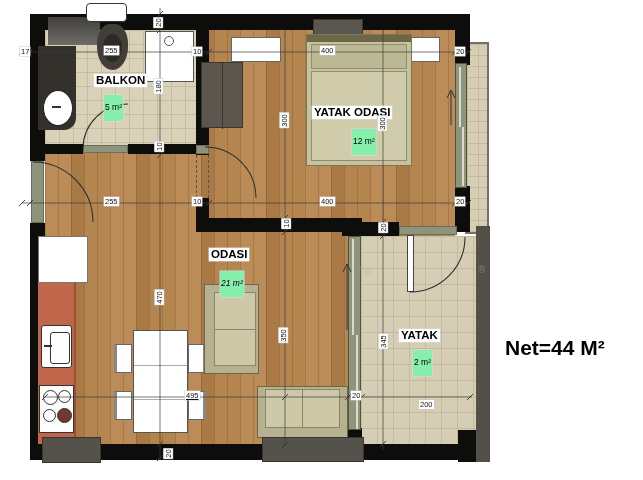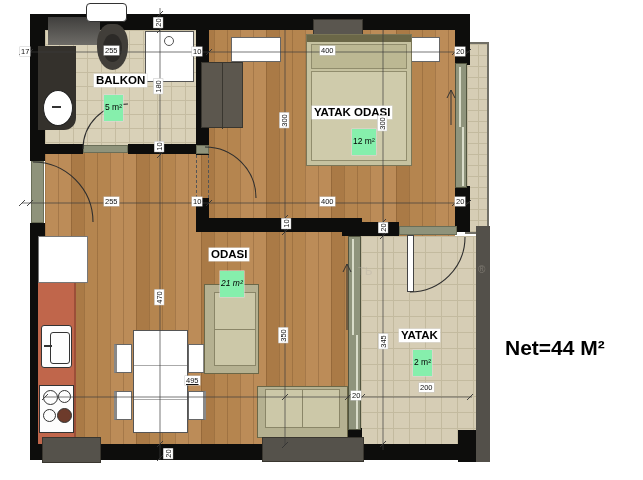--- a/index.html
+++ b/index.html
@@ -199,23 +199,23 @@
 
   <div class="dim" style="left:20px;top:47px;">17</div>
   <div class="dim" style="left:104px;top:46px;">255</div>
   <div class="dim" style="left:192px;top:47px;">10</div>
   <div class="dim" style="left:320px;top:46px;">400</div>
   <div class="dim" style="left:455px;top:47px;">20</div>
   <div class="dim" style="left:104px;top:197px;">255</div>
   <div class="dim" style="left:192px;top:197px;">10</div>
   <div class="dim" style="left:320px;top:197px;">400</div>
   <div class="dim" style="left:455px;top:197px;">20</div>
-  <div class="dim" style="left:185px;top:376px;text-decoration:underline;">495</div>
+  <div class="dim" style="left:185px;top:391px;text-decoration:underline;">495</div>
   <div class="dim" style="left:351px;top:391px;">20</div>
-  <div class="dim" style="left:419px;top:383px;">200</div>
+  <div class="dim" style="left:419px;top:400px;">200</div>
   <div class="dim rot" style="left:153px;top:18px;">20</div>
   <div class="dim rot" style="left:151px;top:82px;">180</div>
   <div class="dim rot" style="left:154px;top:142px;">10</div>
   <div class="dim rot" style="left:152px;top:293px;">470</div>
   <div class="dim rot" style="left:163px;top:449px;">20</div>
   <div class="dim rot" style="left:277px;top:116px;">300</div>
   <div class="dim rot" style="left:281px;top:219px;">10</div>
   <div class="dim rot" style="left:276px;top:331px;">350</div>
   <div class="dim rot" style="left:375px;top:119px;">300</div>
   <div class="dim rot" style="left:378px;top:223px;">20</div>

